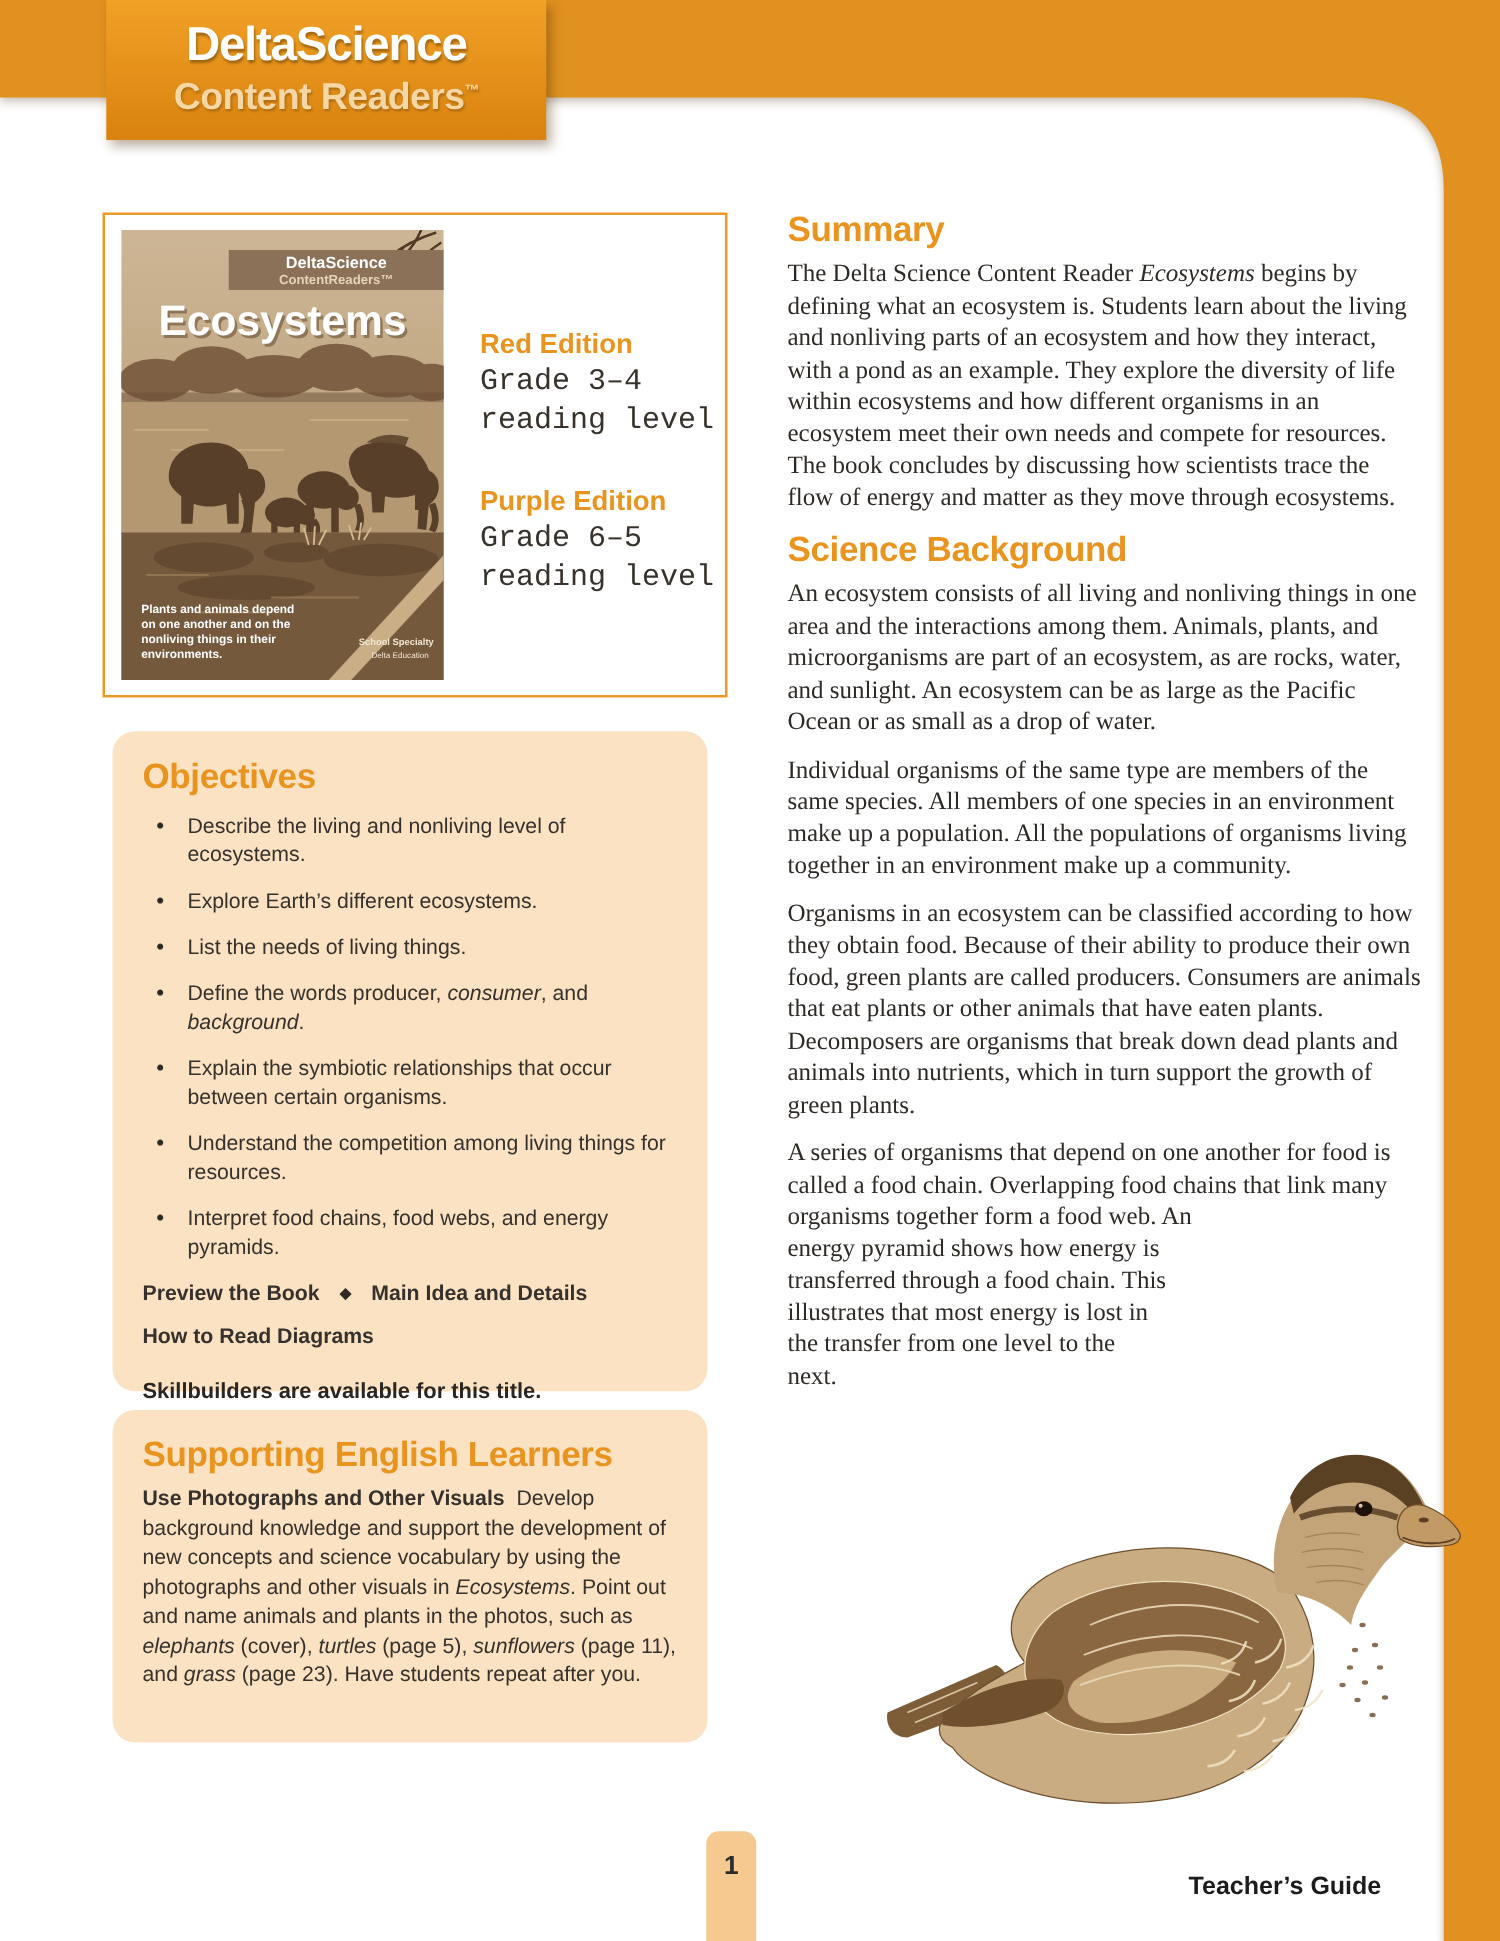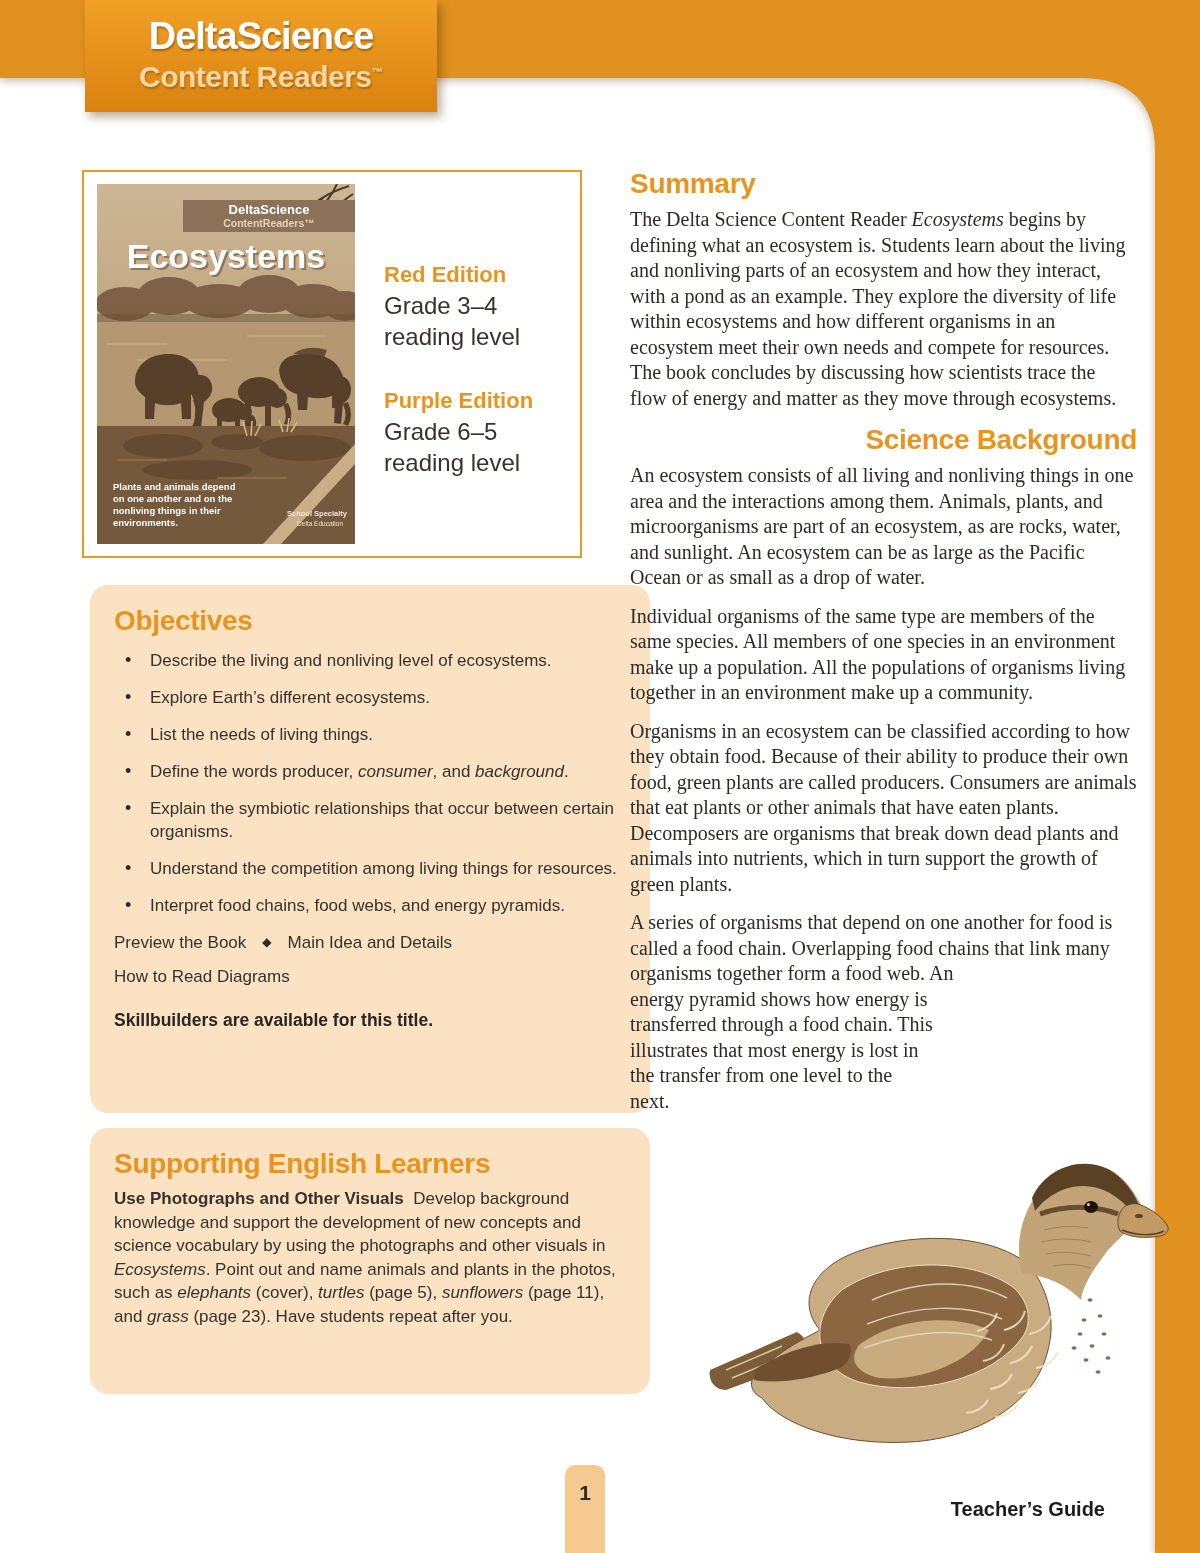--- a/index.html
+++ b/index.html
@@ -16,40 +16,40 @@
       text-shadow:1px 2px 2px rgba(90,55,5,.5);}
   .logo-line2{font-size:30px;font-weight:bold;color:#f5d7a5;letter-spacing:-0.5px;line-height:32px;
       text-shadow:1px 2px 2px rgba(90,55,5,.4);}
   .logo-tm{font-size:12px;vertical-align:super;}
   
   .cover-panel{position:absolute;left:82px;top:170px;width:500px;height:388px;z-index:2;
       background:#ffffff;border:2px solid #ea9a28;box-sizing:border-box;}
   .cover-art{position:absolute;left:13px;top:12px;width:258px;height:360px;}
   .editions{position:absolute;left:300px;top:90px;}
   .edition-name{font-size:22px;font-weight:bold;color:#e8941f;margin:0 0 2px;}
-  .edition-grade,.edition-level{font-family:Liberation Sans, sans-serif;font-size:24px;color:#38322c;line-height:31px;}
+  .edition-grade,.edition-level{font-family:Liberation Mono, monospace;font-size:24px;color:#38322c;line-height:31px;}
   .edition-block{margin-bottom:36px;}
   
-  .tan-box{position:absolute;left:90px;width:560px;background:#fae2c2;border-radius:18px;
+  .tan-box{position:absolute;left:90px;width:476px;background:#fae2c2;border-radius:18px;
       box-sizing:border-box;padding:20px 24px 18px 24px;z-index:2;color:#36312c;}
   .box-objectives{top:585px;height:528px;}
   .box-english{top:1128px;height:266px;}
   h2.section{font-size:28px;font-weight:bold;color:#e8941f;margin:0 0 7px;letter-spacing:-0.3px;}
   .obj-list{list-style:none;margin:12px 0 0;padding:0;font-size:17px;line-height:23px;}
   .obj-list li{position:relative;padding-left:36px;margin-bottom:14px;}
   .obj-list li::before{content:"•";position:absolute;left:11px;top:0;color:#2f2a25;font-size:18px;}
-  .rs-line{font-size:17px;line-height:23px;margin-top:9px;}
+  .rs-line{font-size:17px;line-height:23px;margin-top:9px;font-weight:bold;}
   .rs-diamond{font-size:12px;padding:0 16px;position:relative;top:-2px;color:#2f2a25;}
   .rs-note{font-size:17.5px;font-weight:bold;margin-top:22px;color:#2b2622;}
   .el-par{font-size:17px;line-height:23.5px;margin-top:6px;}
   
   .right-col{position:absolute;left:630px;top:168px;width:507px;z-index:2;}
   .serif-p{font-family:"Liberation Serif",serif;font-size:20px;line-height:25.5px;color:#2e2a26;
       margin:0 0 13px;}
-  .h2-gap{margin-top:23px;text-align:right;}
+  .h2-gap{margin-top:23px;}
   .duck-float{float:right;width:290px;height:242px;shape-outside:polygon(60% 31%,100% 24%,100% 100%,4% 100%);
       shape-margin:10px;}
   
   .duck-svg{position:absolute;left:692px;top:1118px;z-index:1;}
   
   .page-tab{position:absolute;left:565px;top:1465px;width:40px;height:88px;background:#f5c98f;
       border-radius:10px 10px 0 0;text-align:center;z-index:2;}
   .page-tab span{display:inline-block;margin-top:16px;font-size:21px;font-weight:bold;color:#2b2b2b;}
   .guide-label{position:absolute;right:95px;top:1498px;font-size:20px;font-weight:bold;color:#1c1c1c;z-index:2;}
 </style>

